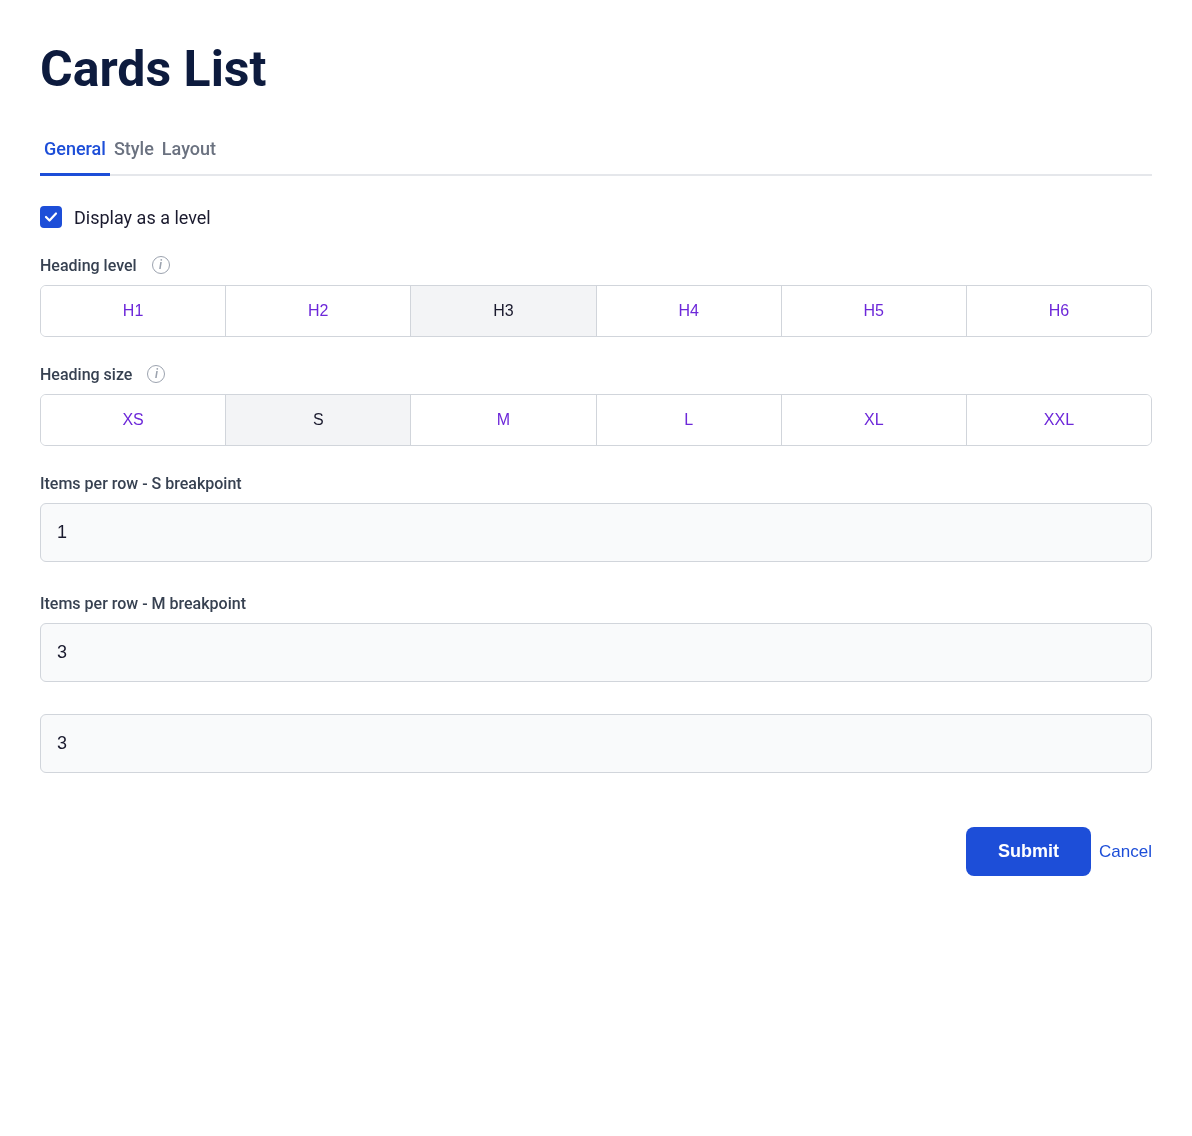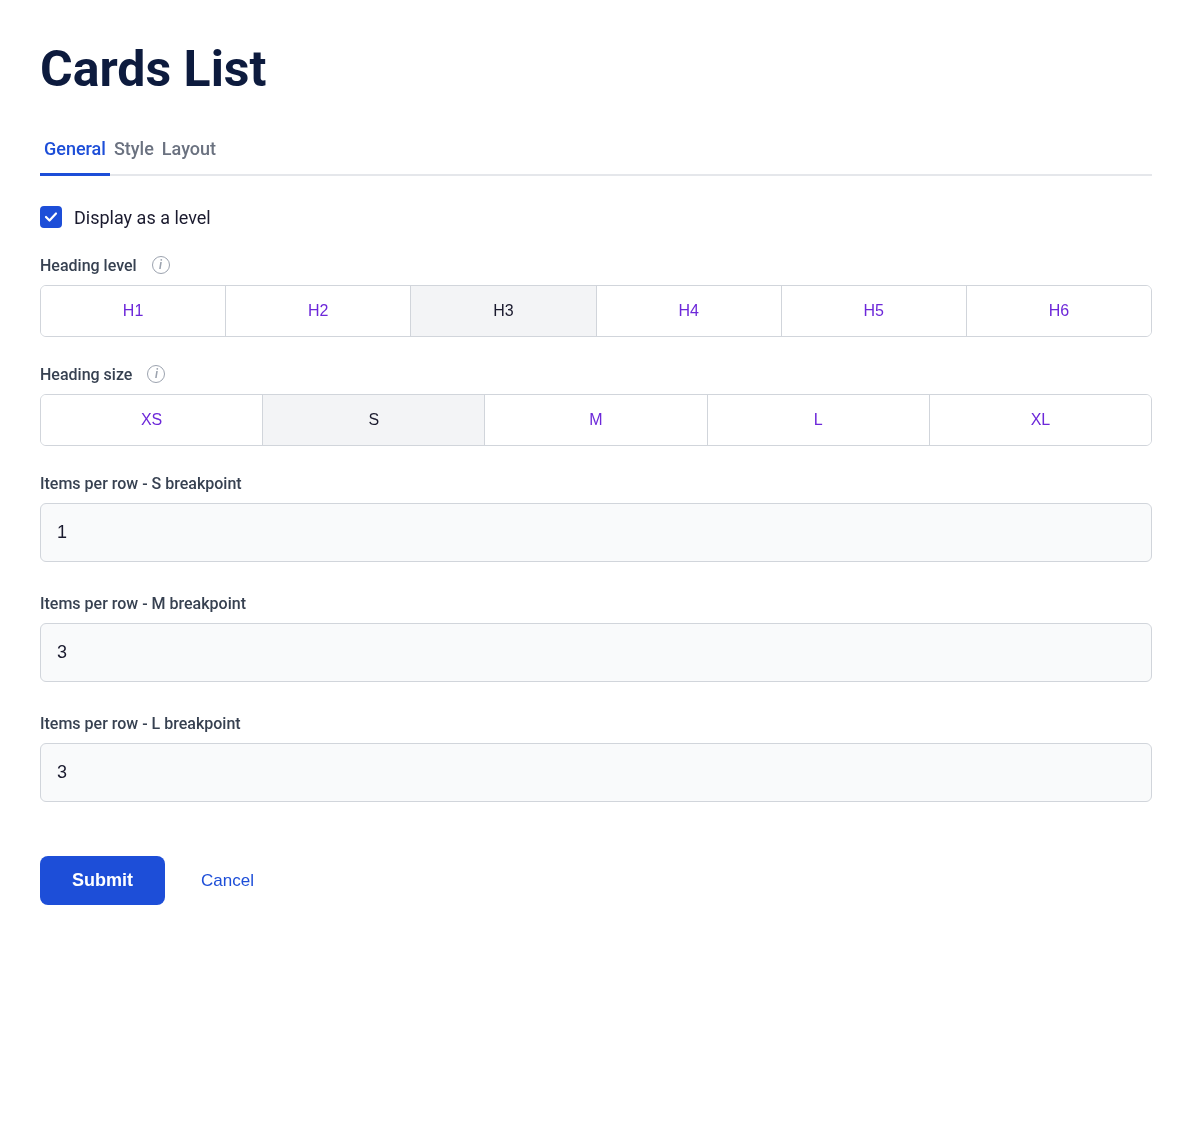--- a/index.html
+++ b/index.html
@@ -150,22 +150,23 @@
     .form-group {
       margin-bottom: 8px;
     }
 
     .form-group .field-label {
       margin-bottom: 10px;
     }
 
     .actions {
       display: flex;
-      align-items: center;
-      gap: 36px;
+      justify-content: flex-end;
+      align-items: center;
+      gap: 8px;
       margin-top: 30px;
     }
 
     .btn-submit {
       background: #1d4ed8;
       color: #ffffff;
       border: none;
       padding: 14px 32px;
       font-size: 18px;
       font-weight: 600;
@@ -221,34 +222,34 @@
   <div class="field-label">
     <span>Heading size</span>
     <span class="info-icon">i</span>
   </div>
   <div class="button-group">
     <button class="btn-option">XS</button>
     <button class="btn-option selected">S</button>
     <button class="btn-option">M</button>
     <button class="btn-option">L</button>
     <button class="btn-option">XL</button>
+    <button class="btn-option">XXL</button>
   </div>
 </div>
 
 <div class="form-group">
   <div class="field-label">Items per row - S breakpoint</div>
   <input class="input-field" type="text" value="1" style="">
 </div>
 
 <div class="form-group">
   <div class="field-label">Items per row - M breakpoint</div>
   <input class="input-field" type="text" value="3" style="">
 </div>
 
 <div class="form-group">
-  <div class="field-label">Items per row - L breakpoint</div>
   <input class="input-field" type="text" value="3" style="">
 </div>
 
 <div class="actions">
   <button class="btn-submit">Submit</button>
   <button class="btn-cancel">Cancel</button>
 </div>
 
 </body></html>

